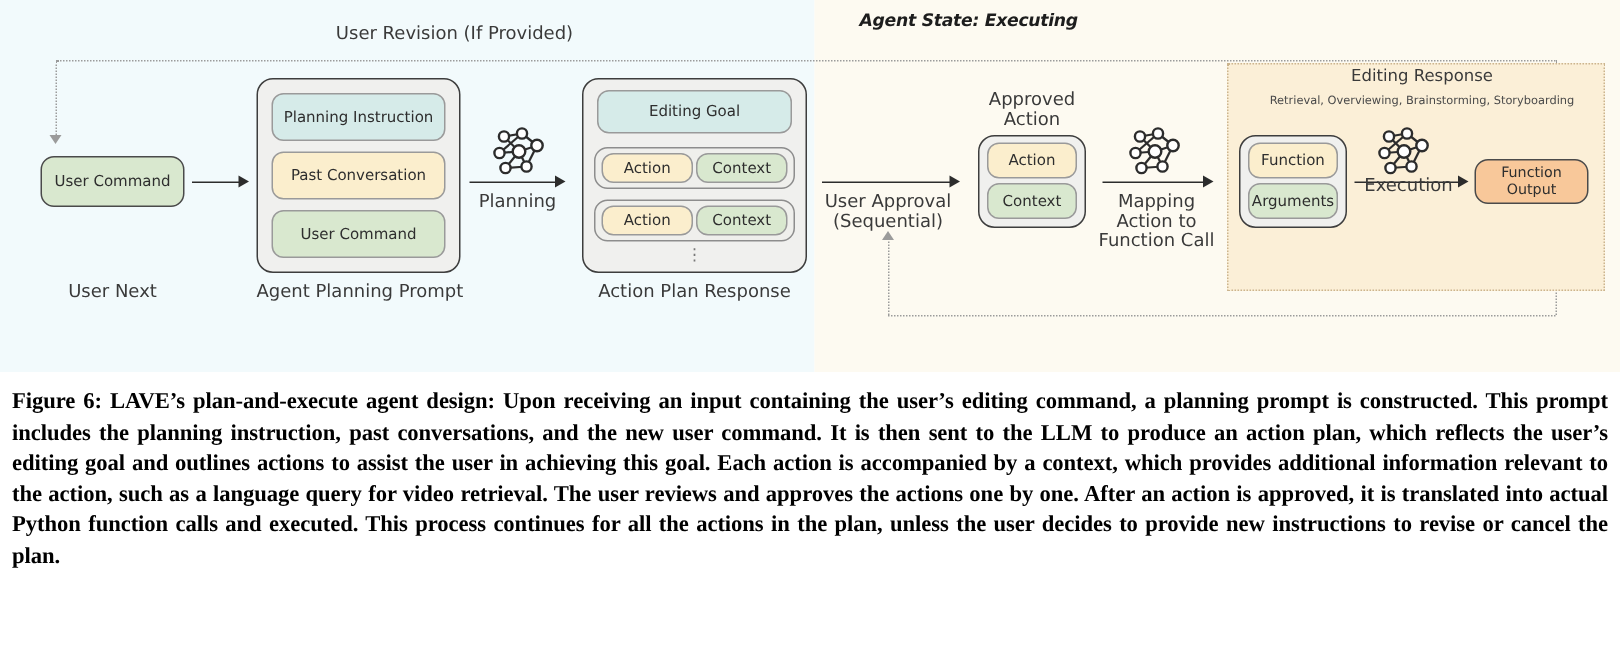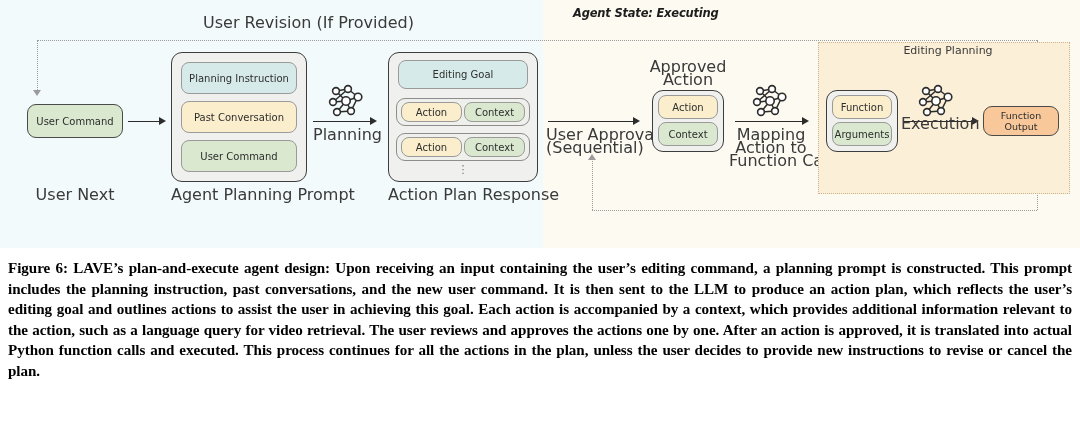--- a/index.html
+++ b/index.html
@@ -9,21 +9,21 @@
 
   .panel{position:absolute;top:0;height:248px;}
   #panel-planning{left:0;width:543px;background:#f2fafc;}
   #panel-executing{left:543px;width:537px;background:#fdfaf1;}
 
   .state-title{position:absolute;font-style:italic;font-weight:bold;font-size:11.5px;color:#1d1d1d;
                font-family:"DejaVu Sans",sans-serif;letter-spacing:-0.2px;white-space:nowrap;}
   #title-planning{left:20px;top:6px;}
   #title-executing{left:573px;top:6px;text-align:center;}
 
-  .lbl{position:absolute;font-size:16px;color:#3a3a3a;font-family:"DejaVu Sans",sans-serif;
+  .lbl{position:absolute;font-size:12px;color:#3a3a3a;font-family:"DejaVu Sans",sans-serif;
        text-align:center;white-space:nowrap;line-height:13px;}
 
   
   .node{position:absolute;box-sizing:border-box;display:flex;align-items:center;justify-content:center;
         border:1.4px solid #4a4a4a;border-radius:9px;font-size:10px;color:#2e2e2e;
         font-family:"DejaVu Sans",sans-serif;text-align:center;line-height:11px;}
   .chip{position:absolute;box-sizing:border-box;display:flex;align-items:center;justify-content:center;
         border:1px solid #9a9a9a;border-radius:8px;font-size:10px;color:#2e2e2e;
         font-family:"DejaVu Sans",sans-serif;text-align:center;line-height:11px;}
   .container-box{position:absolute;box-sizing:border-box;background:#f0f0ee;border:1.6px solid #3d3d3d;border-radius:11px;}
@@ -168,21 +168,22 @@
       </g>
     </svg>
   </div>
   <div class="arrow-line" style="left:735px;top:121px;width:70px;"></div>
   <div class="arrow-head" style="left:802px;top:116.5px;"></div>
   <div class="lbl" style="left:733px;top:128px;width:76px;">Mapping</div>
   <div class="lbl" style="left:733px;top:141px;width:76px;">Action to</div>
   <div class="lbl" style="left:729px;top:154px;width:84px;">Function Call</div>
 
   <div id="ef-region"></div>
-  <div class="lbl" style="left:858px;top:44px;width:180px;font-size:11px;">Editing Planning</div>
+  <div class="lbl" style="left:858px;top:44px;width:180px;font-size:11px;">Editing Response</div>
+  <div class="lbl" style="left:838px;top:60px;width:220px;font-size:7.6px;color:#4a4a4a;">Retrieval, Overviewing, Brainstorming, Storyboarding</div>
 
   <div class="container-box" style="left:826px;top:90px;width:72px;height:62px;"></div>
   <div class="chip c-yellow" style="left:832px;top:95px;width:60px;height:24px;">Function</div>
   <div class="chip c-green" style="left:832px;top:122px;width:60px;height:24px;">Arguments</div>
 
   <div class="nn-icon" style="left:914px;top:83px;">
     <svg viewBox="0 0 44 36" width="44" height="36">
       <g stroke="#2c2c2c" stroke-width="1.5" fill="none">
         <line x1="12" y1="8" x2="24" y2="6"></line>
         <line x1="12" y1="8" x2="22" y2="18"></line>

